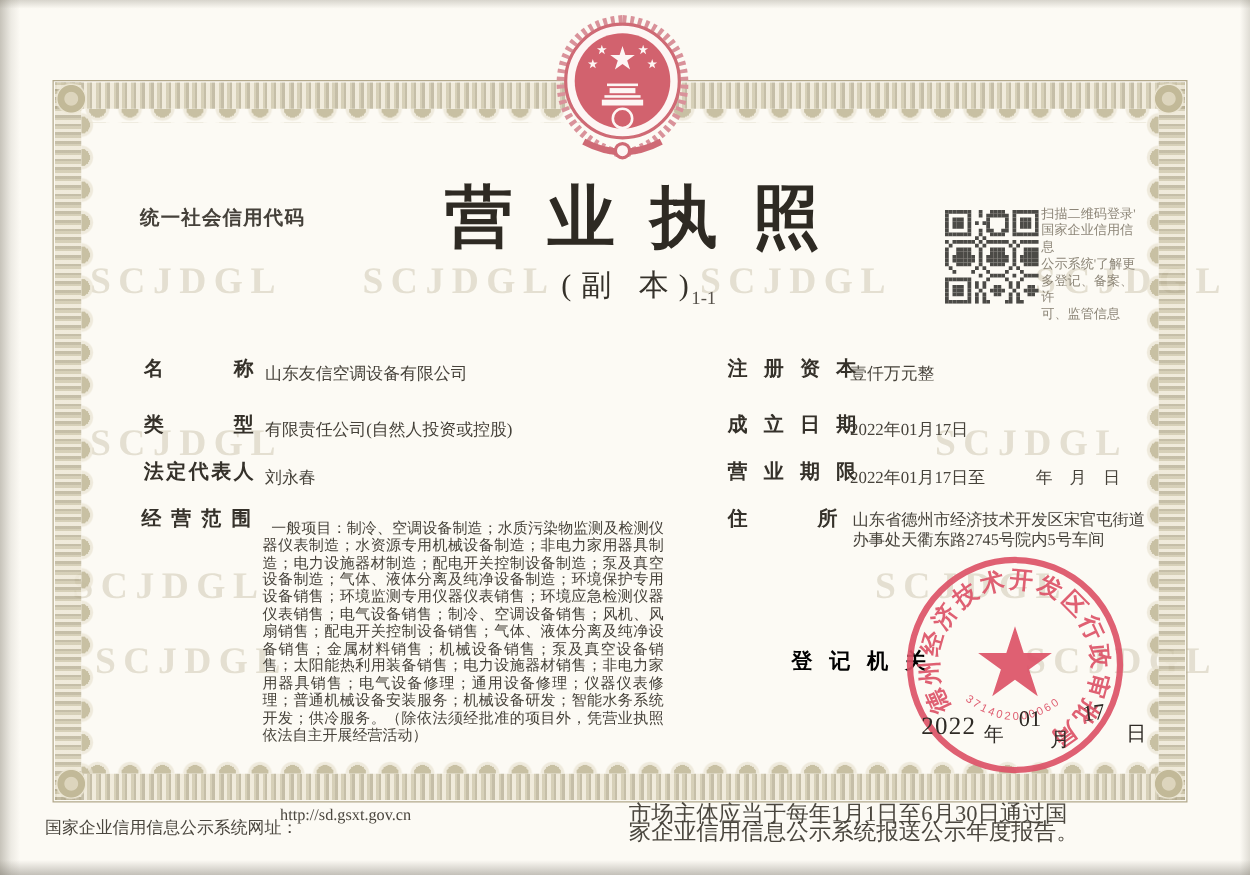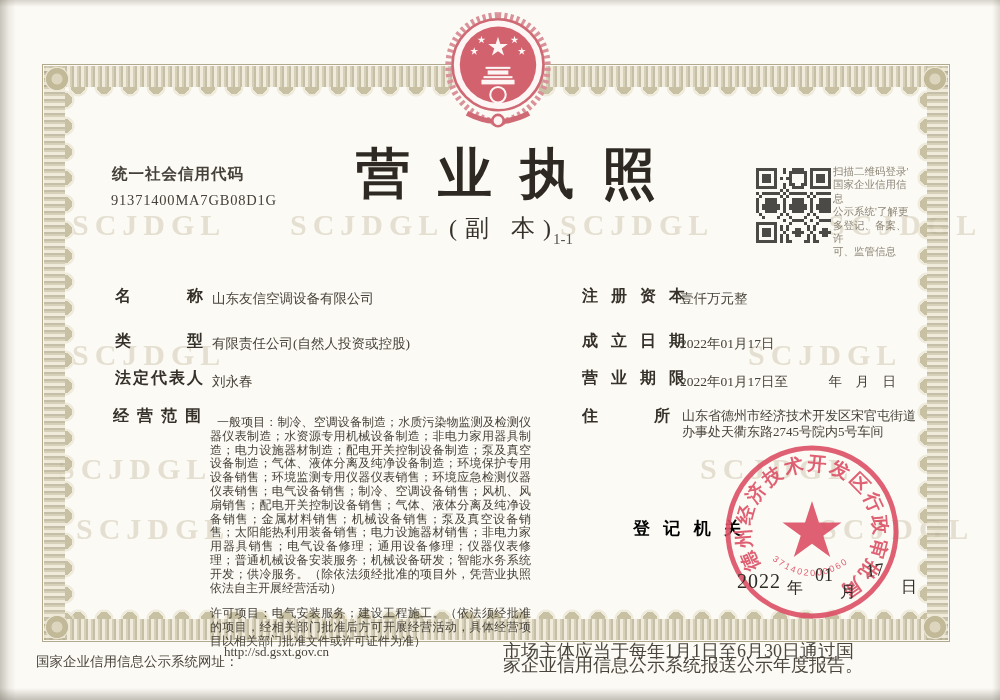--- a/index.html
+++ b/index.html
@@ -162,21 +162,20 @@
         <rect x="46" y="64" width="28" height="2"></rect>
         <rect x="44" y="67.5" width="32" height="4.5"></rect>
       </g>
       <circle cx="60" cy="82" r="7.5" fill="none" stroke="#fdf6f4" stroke-width="2"></circle>
       <path d="M30,100 Q60,116 90,100" fill="none" stroke="#cf6a75" stroke-width="5"></path>
       <circle cx="60" cy="107" r="5.5" fill="#fdf6f4" stroke="#cf6a75" stroke-width="2.5"></circle>
     </svg>
   </div>
 
   <div class="credit-label">统一社会信用代码</div>
-  <div class="credit-code">91371400MA7GB08D1G</div>
   <div class="doc-title">营业执照</div>
   <div class="doc-subtitle">(副 本)</div>
   <div class="copy-num">1-1</div>
 
   <div class="qr-box"><svg width="75" height="75" viewBox="0 0 75 75" fill="#4b4a46">
         <rect x="0" y="0" width="3" height="3"></rect>
         <rect x="3" y="0" width="3" height="3"></rect>
         <rect x="6" y="0" width="3" height="3"></rect>
         <rect x="9" y="0" width="3" height="3"></rect>
         <rect x="12" y="0" width="3" height="3"></rect>
@@ -492,21 +491,20 @@
 
   <div class="f-label" style="left:115px;top:331px"><span class="jst w88">类型</span></div>
   <div class="f-value" style="left:212px;top:335px">有限责任公司(自然人投资或控股)</div>
 
   <div class="f-label" style="left:115px;top:368px"><span class="jst w88">法定代表人</span></div>
   <div class="f-value" style="left:212px;top:373px">刘永春</div>
 
   <div class="f-label" style="left:113px;top:406px"><span class="jst w88">经营范围</span></div>
   <div class="scope-text">
     <p class="first">一般项目：制冷、空调设备制造；水质污染物监测及检测仪器仪表制造；水资源专用机械设备制造；非电力家用器具制造；电力设施器材制造；配电开关控制设备制造；泵及真空设备制造；气体、液体分离及纯净设备制造；环境保护专用设备销售；环境监测专用仪器仪表销售；环境应急检测仪器仪表销售；电气设备销售；制冷、空调设备销售；风机、风扇销售；配电开关控制设备销售；气体、液体分离及纯净设备销售；金属材料销售；机械设备销售；泵及真空设备销售；太阳能热利用装备销售；电力设施器材销售；非电力家用器具销售；电气设备修理；通用设备修理；仪器仪表修理；普通机械设备安装服务；机械设备研发；智能水务系统开发；供冷服务。（除依法须经批准的项目外，凭营业执照依法自主开展经营活动）</p>
-    <p>许可项目：电气安装服务；建设工程施工。（依法须经批准的项目，经相关部门批准后方可开展经营活动，具体经营项目以相关部门批准文件或许可证件为准）</p>
   </div>
 
   <div class="f-label" style="left:582px;top:286px"><span class="jst w103">注册资本</span></div>
   <div class="f-value" style="left:680px;top:290px">壹仟万元整</div>
 
   <div class="f-label" style="left:582px;top:331px"><span class="jst w103">成立日期</span></div>
   <div class="f-value" style="left:680px;top:335px">2022年01月17日</div>
 
   <div class="f-label" style="left:582px;top:368px"><span class="jst w103">营业期限</span></div>
   <div class="f-value" style="left:680px;top:373px">2022年01月17日至　　　年　月　日</div>

